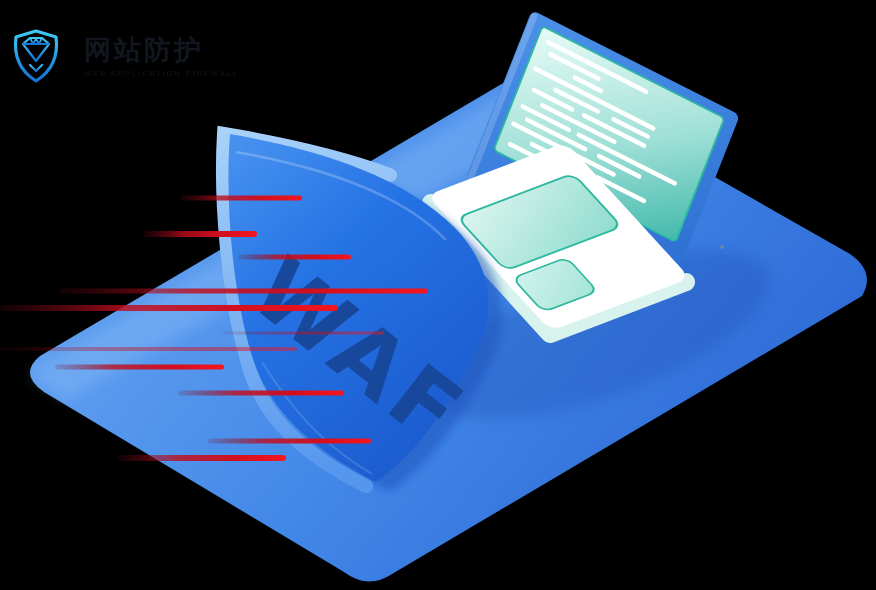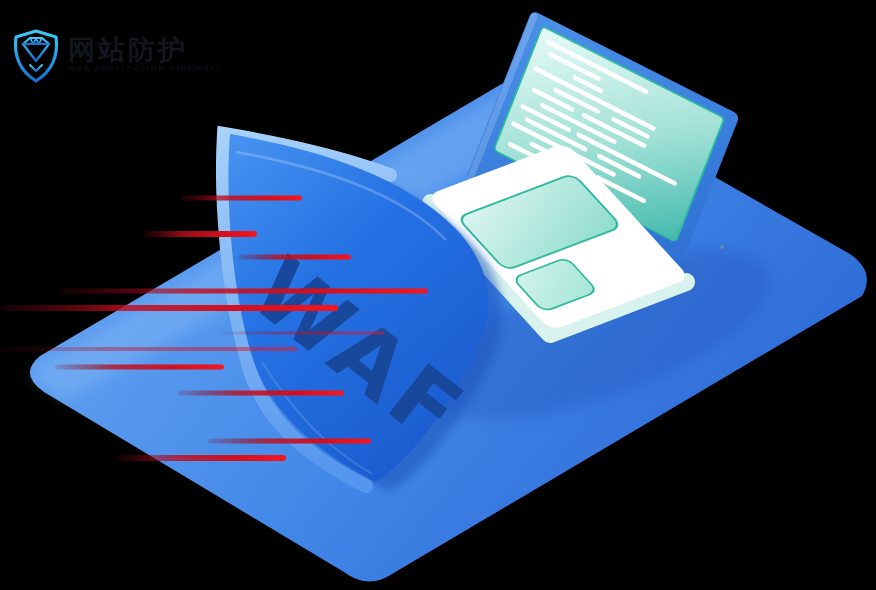--- a/index.html
+++ b/index.html
@@ -1,28 +1,28 @@
 <!DOCTYPE html>
 <html><head>
 <meta charset="utf-8">
 <style>
   html,body{margin:0;padding:0;background:#000;}
   .canvas{
     position:relative;width:876px;height:590px;background:#000;
     overflow:hidden;font-family:"Liberation Sans",sans-serif;
   }
   .scene-svg{position:absolute;left:0;top:0;}
-  .logo{position:absolute;left:10px;top:28px;display:flex;align-items:flex-start;gap:6px;}
+  .logo{position:absolute;left:10px;top:28px;display:flex;align-items:flex-start;gap:22px;}
   .logo-text{display:flex;flex-direction:column;}
   .logo-title{
     font-size:27px;font-weight:bold;color:#11161f;letter-spacing:3px;
     line-height:1.05;margin-top:8px;font-family:"DejaVu Sans","Liberation Sans",sans-serif;
   }
   .logo-subtitle{
-    font-size:8px;color:#11161f;letter-spacing:1.7px;
+    font-size:8px;color:#11161f;letter-spacing:1.7px;margin-top:5px;
     font-family:"Liberation Sans",sans-serif;white-space:nowrap;
   }
   #screen-lines-group line{stroke:#ffffff;stroke-width:4.2;stroke-linecap:round;}
 </style>
 </head>
 <body>
 
 <div class="canvas">
 
   <svg class="scene-svg" width="876" height="590" viewBox="0 0 876 590">

